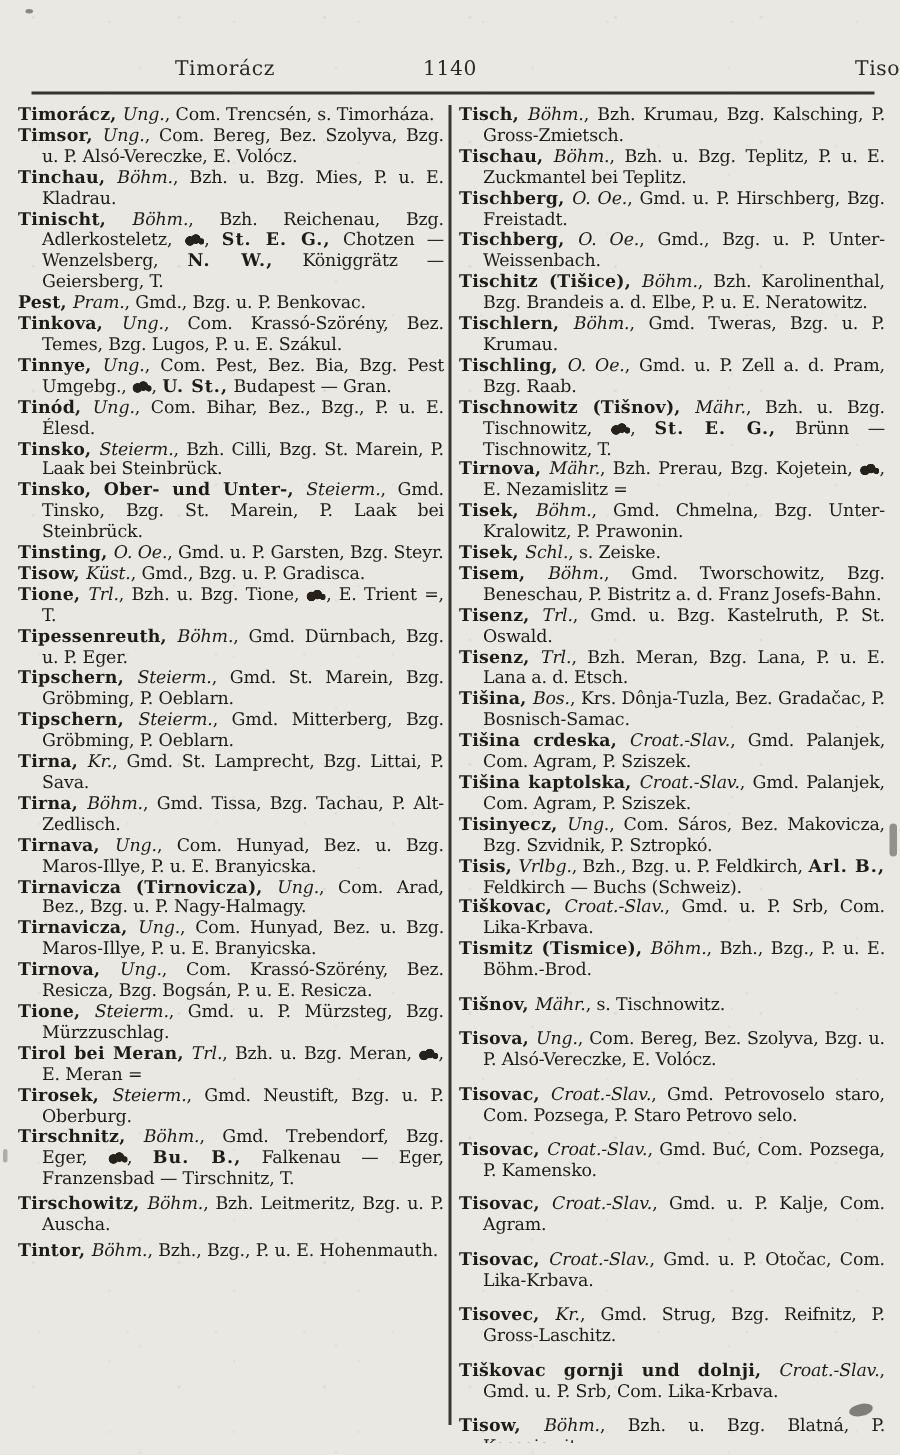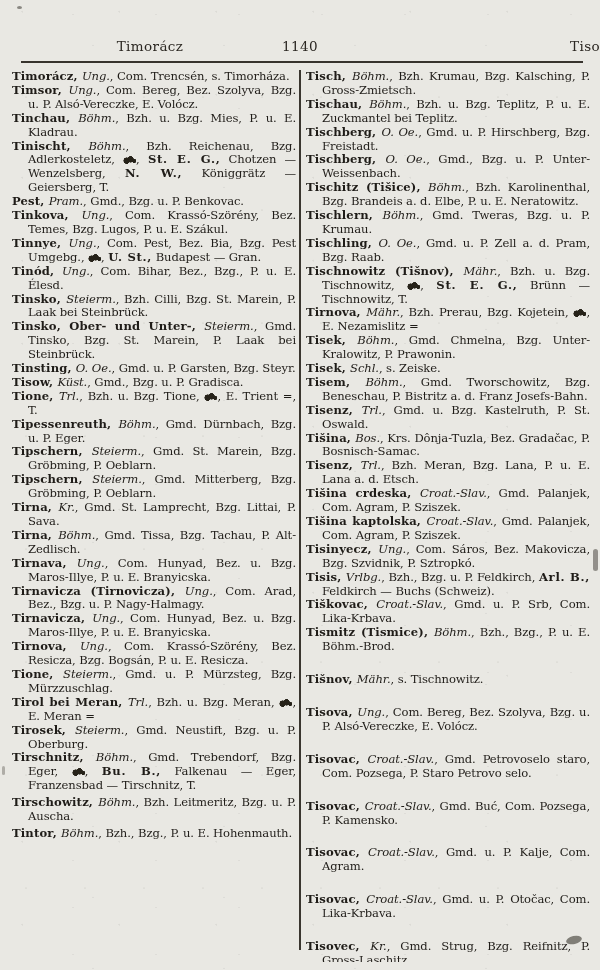--- a/index.html
+++ b/index.html
@@ -49,21 +49,21 @@
   .prov{font-style:italic;}
   .rly{font-weight:bold;letter-spacing:.7px;}
   .tele-icon{
     display:inline-block;width:13px;height:8px;vertical-align:-1px;
     background:
       radial-gradient(circle at 28% 58%, #262219 0 3px, transparent 3.4px),
       radial-gradient(circle at 58% 42%, #262219 0 3px, transparent 3.4px),
       radial-gradient(circle at 86% 62%, #262219 0 1.9px, transparent 2.3px);
   }
   .col-left .entry:nth-child(n+27){margin-top:3px;}
-  .col-right .entry:nth-child(n+22){margin-top:19px;}
+  .col-right .entry:nth-child(n+22){margin-top:9px;}
   .artifact{position:absolute;background:#2a261f;}
   .a1{left:17px;top:6px;width:5px;height:3px;border-radius:50%;opacity:.5;}
   .a2{left:593px;top:549px;width:5px;height:22px;border-radius:3px;opacity:.45;}
   .a3{left:566px;top:936px;width:16px;height:8px;border-radius:50%;opacity:.55;transform:rotate(-12deg);}
   .a4{left:2px;top:766px;width:3px;height:9px;border-radius:2px;opacity:.3;}
 </style>
 </head>
 <body>
 
 <div class="page">
@@ -112,22 +112,22 @@
         <p class="entry"><span class="hw">Tischberg, </span><span class="prov">O. Oe.</span><span>, Gmd., Bzg. u. P. Unter-Weissenbach.</span></p>
         <p class="entry"><span class="hw">Tischitz (Tišice), </span><span class="prov">Böhm.</span><span>, Bzh. Karolinenthal, Bzg. Brandeis a. d. Elbe, P. u. E. Neratowitz.</span></p>
         <p class="entry"><span class="hw">Tischlern, </span><span class="prov">Böhm.</span><span>, Gmd. Tweras, Bzg. u. P. Krumau.</span></p>
         <p class="entry"><span class="hw">Tischling, </span><span class="prov">O. Oe.</span><span>, Gmd. u. P. Zell a. d. Pram, Bzg. Raab.</span></p>
         <p class="entry"><span class="hw">Tischnowitz (Tišnov), </span><span class="prov">Mähr.</span><span>, Bzh. u. Bzg. Tischnowitz, </span><span class="tele-icon"></span><span>, </span><span class="rly">St. E. G.,</span><span> Brünn — Tischnowitz, T.</span></p>
         <p class="entry"><span class="hw">Tirnova, </span><span class="prov">Mähr.</span><span>, Bzh. Prerau, Bzg. Kojetein, </span><span class="tele-icon"></span><span>, E. Nezamislitz =</span></p>
         <p class="entry"><span class="hw">Tisek, </span><span class="prov">Böhm.</span><span>, Gmd. Chmelna, Bzg. Unter-Kralowitz, P. Prawonin.</span></p>
         <p class="entry"><span class="hw">Tisek, </span><span class="prov">Schl.</span><span>, s. Zeiske.</span></p>
         <p class="entry"><span class="hw">Tisem, </span><span class="prov">Böhm.</span><span>, Gmd. Tworschowitz, Bzg. Beneschau, P. Bistritz a. d. Franz Josefs-Bahn.</span></p>
         <p class="entry"><span class="hw">Tisenz, </span><span class="prov">Trl.</span><span>, Gmd. u. Bzg. Kastelruth, P. St. Oswald.</span></p>
+        <p class="entry"><span class="hw">Tisenz, </span><span class="prov">Trl.</span><span>, Bzh. Meran, Bzg. Lana, P. u. E. Lana a. d. Etsch.</span></p>
         <p class="entry"><span class="hw">Tišina, </span><span class="prov">Bos.</span><span>, Krs. Dônja-Tuzla, Bez. Gradačac, P. Bosnisch-Samac.</span></p>
-        <p class="entry"><span class="hw">Tisenz, </span><span class="prov">Trl.</span><span>, Bzh. Meran, Bzg. Lana, P. u. E. Lana a. d. Etsch.</span></p>
         <p class="entry"><span class="hw">Tišina crdeska, </span><span class="prov">Croat.-Slav.</span><span>, Gmd. Palanjek, Com. Agram, P. Sziszek.</span></p>
         <p class="entry"><span class="hw">Tišina kaptolska, </span><span class="prov">Croat.-Slav.</span><span>, Gmd. Palanjek, Com. Agram, P. Sziszek.</span></p>
         <p class="entry"><span class="hw">Tisinyecz, </span><span class="prov">Ung.</span><span>, Com. Sáros, Bez. Makovicza, Bzg. Szvidnik, P. Sztropkó.</span></p>
         <p class="entry"><span class="hw">Tisis, </span><span class="prov">Vrlbg.</span><span>, Bzh., Bzg. u. P. Feldkirch, </span><span class="rly">Arl. B.,</span><span> Feldkirch — Buchs (Schweiz).</span></p>
         <p class="entry"><span class="hw">Tiškovac, </span><span class="prov">Croat.-Slav.</span><span>, Gmd. u. P. Srb, Com. Lika-Krbava.</span></p>
         <p class="entry"><span class="hw">Tismitz (Tismice), </span><span class="prov">Böhm.</span><span>, Bzh., Bzg., P. u. E. Böhm.-Brod.</span></p>
         <p class="entry"><span class="hw">Tišnov, </span><span class="prov">Mähr.</span><span>, s. Tischnowitz.</span></p>
         <p class="entry"><span class="hw">Tisova, </span><span class="prov">Ung.</span><span>, Com. Bereg, Bez. Szolyva, Bzg. u. P. Alsó-Vereczke, E. Volócz.</span></p>
         <p class="entry"><span class="hw">Tisovac, </span><span class="prov">Croat.-Slav.</span><span>, Gmd. Petrovoselo staro, Com. Pozsega, P. Staro Petrovo selo.</span></p>
         <p class="entry"><span class="hw">Tisovac, </span><span class="prov">Croat.-Slav.</span><span>, Gmd. Buć, Com. Pozsega, P. Kamensko.</span></p>

